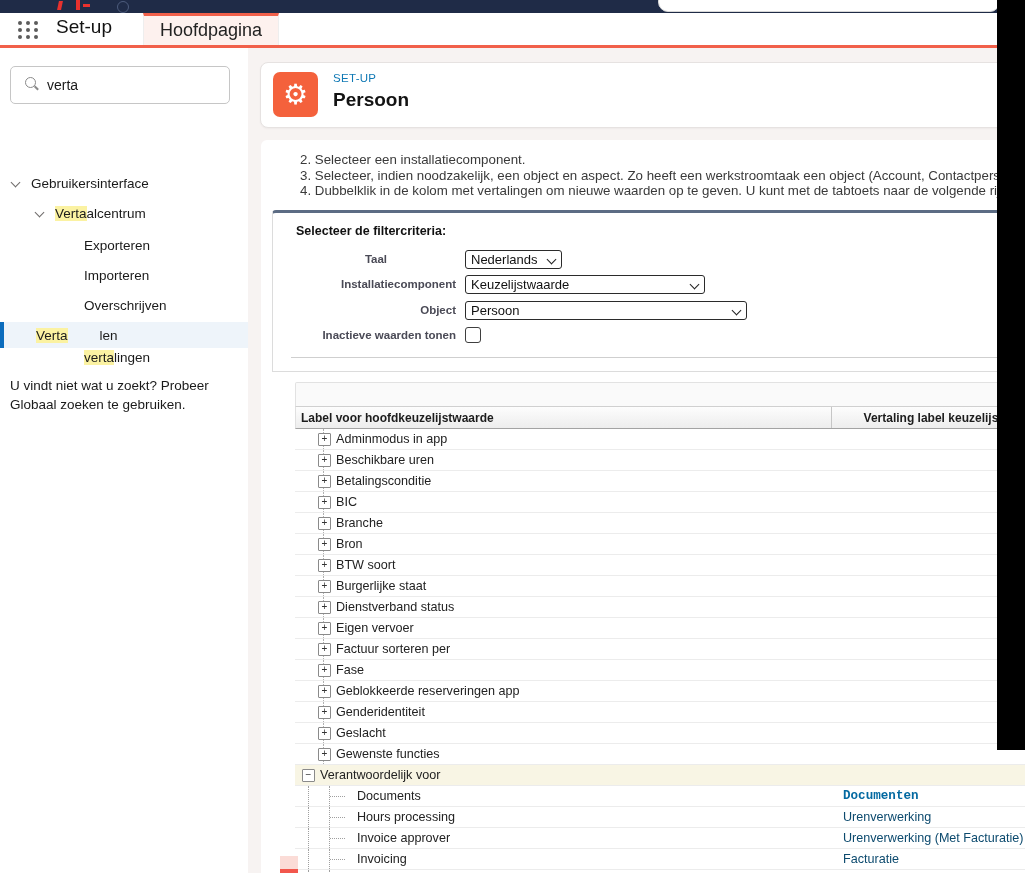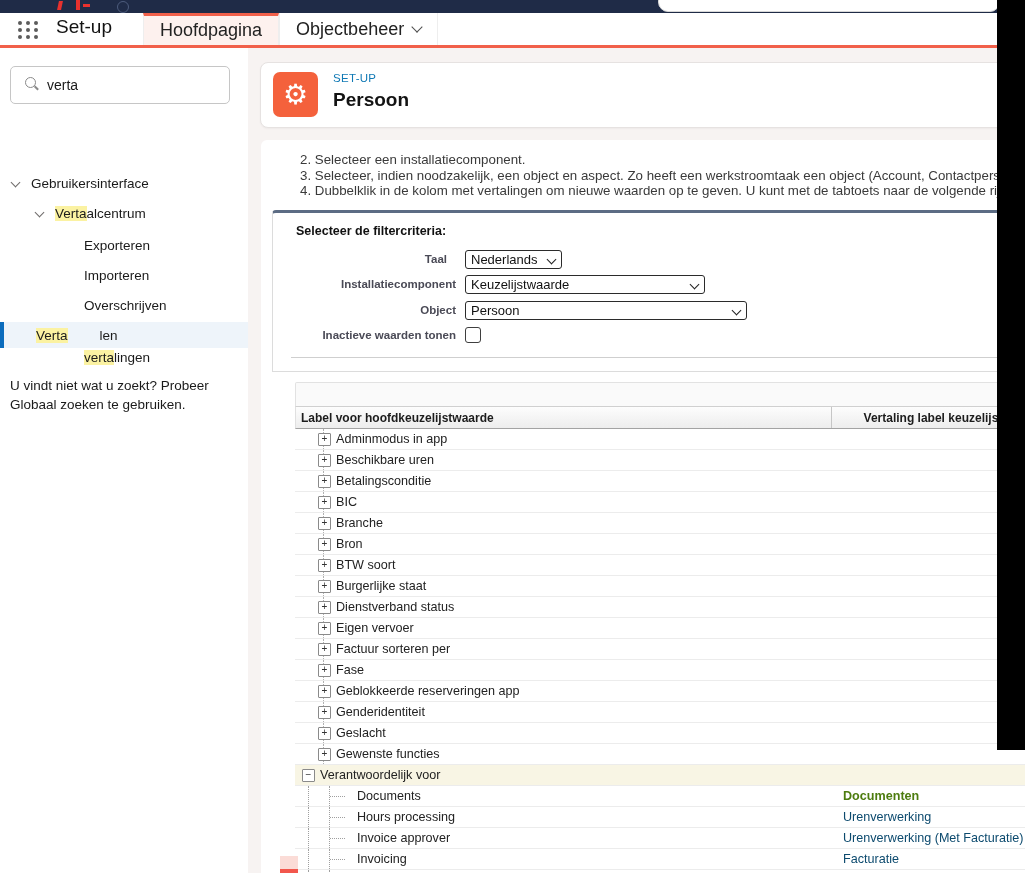--- a/index.html
+++ b/index.html
@@ -92,21 +92,21 @@
        background:#fff;font-size:10px;line-height:9px;text-align:center;color:#333;cursor:pointer;flex:none;}
   .grow.parent .exp{margin-left:23px;}
   .grow.expanded .exp{margin-left:7px;}
   .grow.parent::before{content:'';position:absolute;left:28px;top:0;bottom:0;border-left:1px dotted #b0b0b0;}
   .grow .lbl{margin-left:5px;white-space:nowrap;}
   .grow.child .lbl{margin-left:62px;}
   .grow.child .vline{position:absolute;left:13px;top:0;bottom:0;border-left:1px dotted #9f9f9f;}
   .grow.child .vline2{position:absolute;left:34px;top:0;bottom:0;border-left:1px dotted #9f9f9f;}
   .grow.child .hdots{position:absolute;left:35px;top:10px;width:15px;border-top:1px dotted #9f9f9f;}
   .grow .trans{position:absolute;left:548px;white-space:nowrap;color:#0c4a6e;cursor:default;}
-  .grow.edited .trans{color:#4d7c0f;font-weight:bold;}
+  .grow.edited .trans{color:#0369a1;font-weight:bold;font-family:Liberation Mono, monospace;}
 
   
   .black-strip{position:absolute;left:997px;top:0;width:28px;height:750px;background:#000;}
   .pink-artifact{position:absolute;left:280px;top:856px;width:18px;height:17px;background:#fbdcd7;}
   .pink-artifact::after{content:'';position:absolute;left:0;bottom:0;width:100%;height:4px;background:#f2574d;}
 </style>
 </head>
 <body>
 
 <div id="screen">
@@ -129,24 +129,20 @@
         <i></i>
         <i></i>
         <i></i>
         <i></i>
     </div>
     <div class="appname">Set-up</div>
     <div class="tabs">
       <div class="tab active">
         <span>Hoofdpagina</span>
       </div>
-      <div class="tab">
-        <span>Objectbeheer</span>
-        <span class="chev"></span>
-      </div>
     </div>
   </div>
 
   <div class="sidebar">
     <div class="sbox">
       <span class="mag"></span>
       <input value="verta" style="">
     </div>
 
     <div class="titem" style="left:12px;top:128px;">
@@ -184,21 +180,21 @@
   <div class="iframe">
     <div class="instructions">
       <div>2. Selecteer een installatiecomponent.</div>
       <div>3. Selecteer, indien noodzakelijk, een object en aspect. Zo heeft een werkstroomtaak een object (Account, Contactpersoon, enz</div>
       <div>4. Dubbelklik in de kolom met vertalingen om nieuwe waarden op te geven. U kunt met de tabtoets naar de volgende rij gaan.</div>
     </div>
 
     <div class="fpanel">
       <div class="ftitle">Selecteer de filtercriteria:</div>
 
-      <div class="frow-label" style="left:14px;top:40px;">Taal</div>
+      <div class="frow-label" style="left:23px;top:40px;text-align:center;">Taal</div>
       <div class="ctl" style="top:37px;width:97px;">
         <span>Nederlands</span>
         <span class="schev"></span>
       </div>
 
       <div class="frow-label" style="left:23px;top:65px;">Installatiecomponent</div>
       <div class="ctl" style="top:62px;width:240px;">
         <span>Keuzelijstwaarde</span>
         <span class="schev"></span>
       </div>

